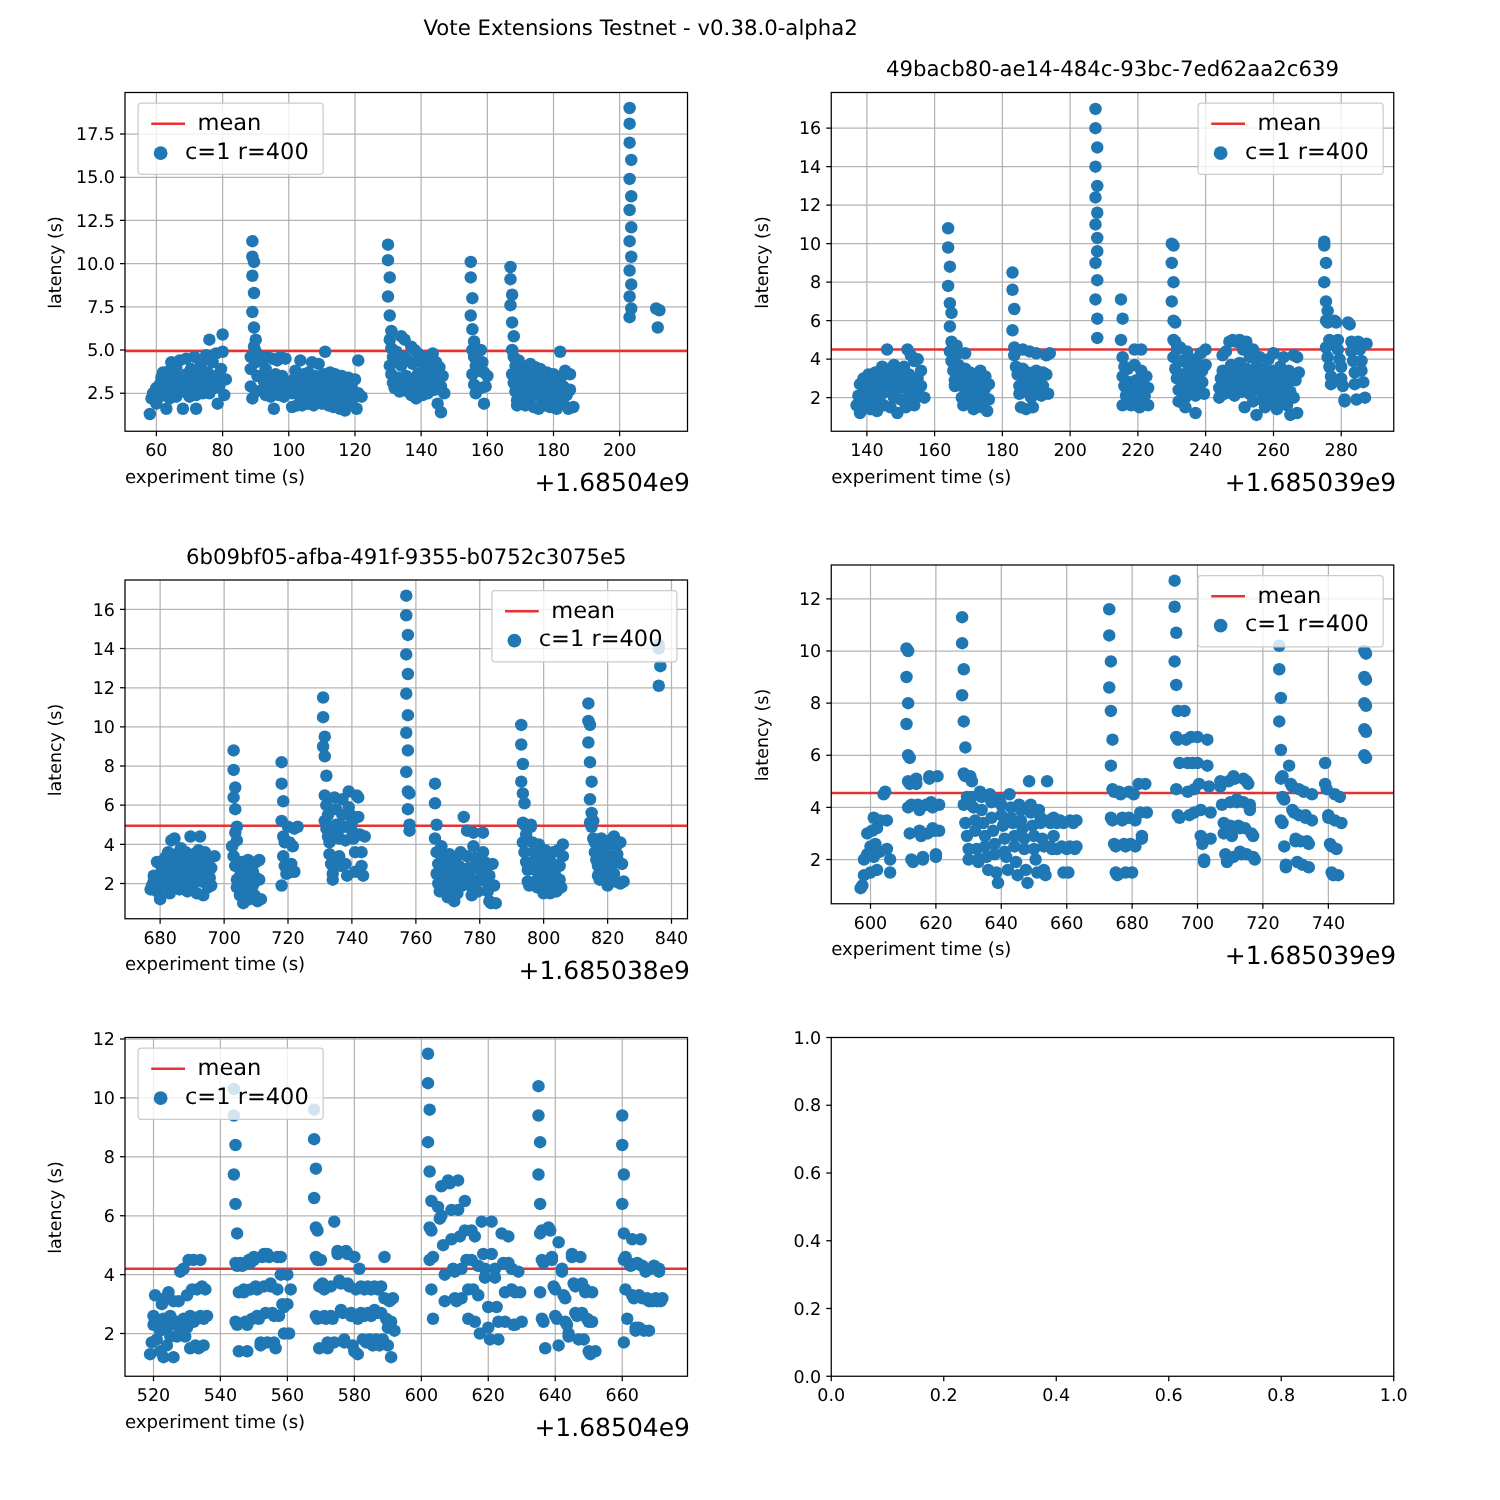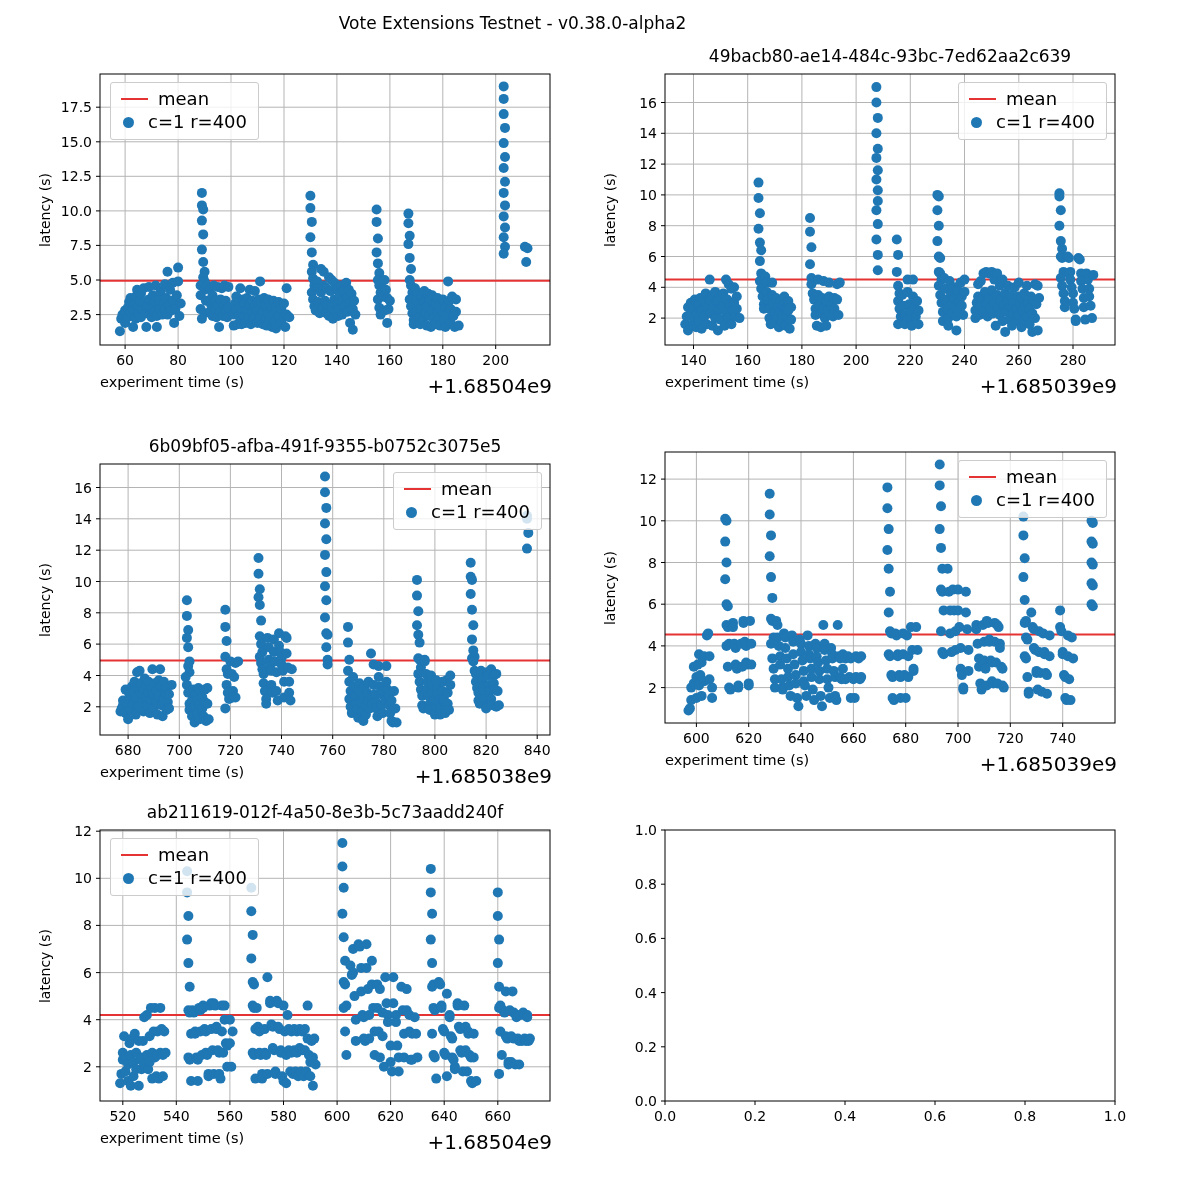--- a/index.html
+++ b/index.html
@@ -1573,21 +1573,20 @@
         <span class="legend-text">mean</span>
       </div>
     <div class="legend-item">
         <span class="legend-dot"></span>
         <span class="legend-text">c=1 r=400</span>
       </div>
   </div>
 </div>
 
 <div class="subplot pos4">
-  <div class="sp-title">ab211619-012f-4a50-8e3b-5c73aadd240f</div>
   <div class="ylabel">latency (s)</div>
   <svg class="plot-canvas">
       <g transform="translate(60,12)">
         <line x1="22.8" y1="0" x2="22.8" y2="271" stroke="#b4b4b4" stroke-width="1"></line>
         <line x1="76.3" y1="0" x2="76.3" y2="271" stroke="#b4b4b4" stroke-width="1"></line>
         <line x1="129.9" y1="0" x2="129.9" y2="271" stroke="#b4b4b4" stroke-width="1"></line>
         <line x1="183.5" y1="0" x2="183.5" y2="271" stroke="#b4b4b4" stroke-width="1"></line>
         <line x1="237.1" y1="0" x2="237.1" y2="271" stroke="#b4b4b4" stroke-width="1"></line>
         <line x1="290.6" y1="0" x2="290.6" y2="271" stroke="#b4b4b4" stroke-width="1"></line>
         <line x1="344.2" y1="0" x2="344.2" y2="271" stroke="#b4b4b4" stroke-width="1"></line>

